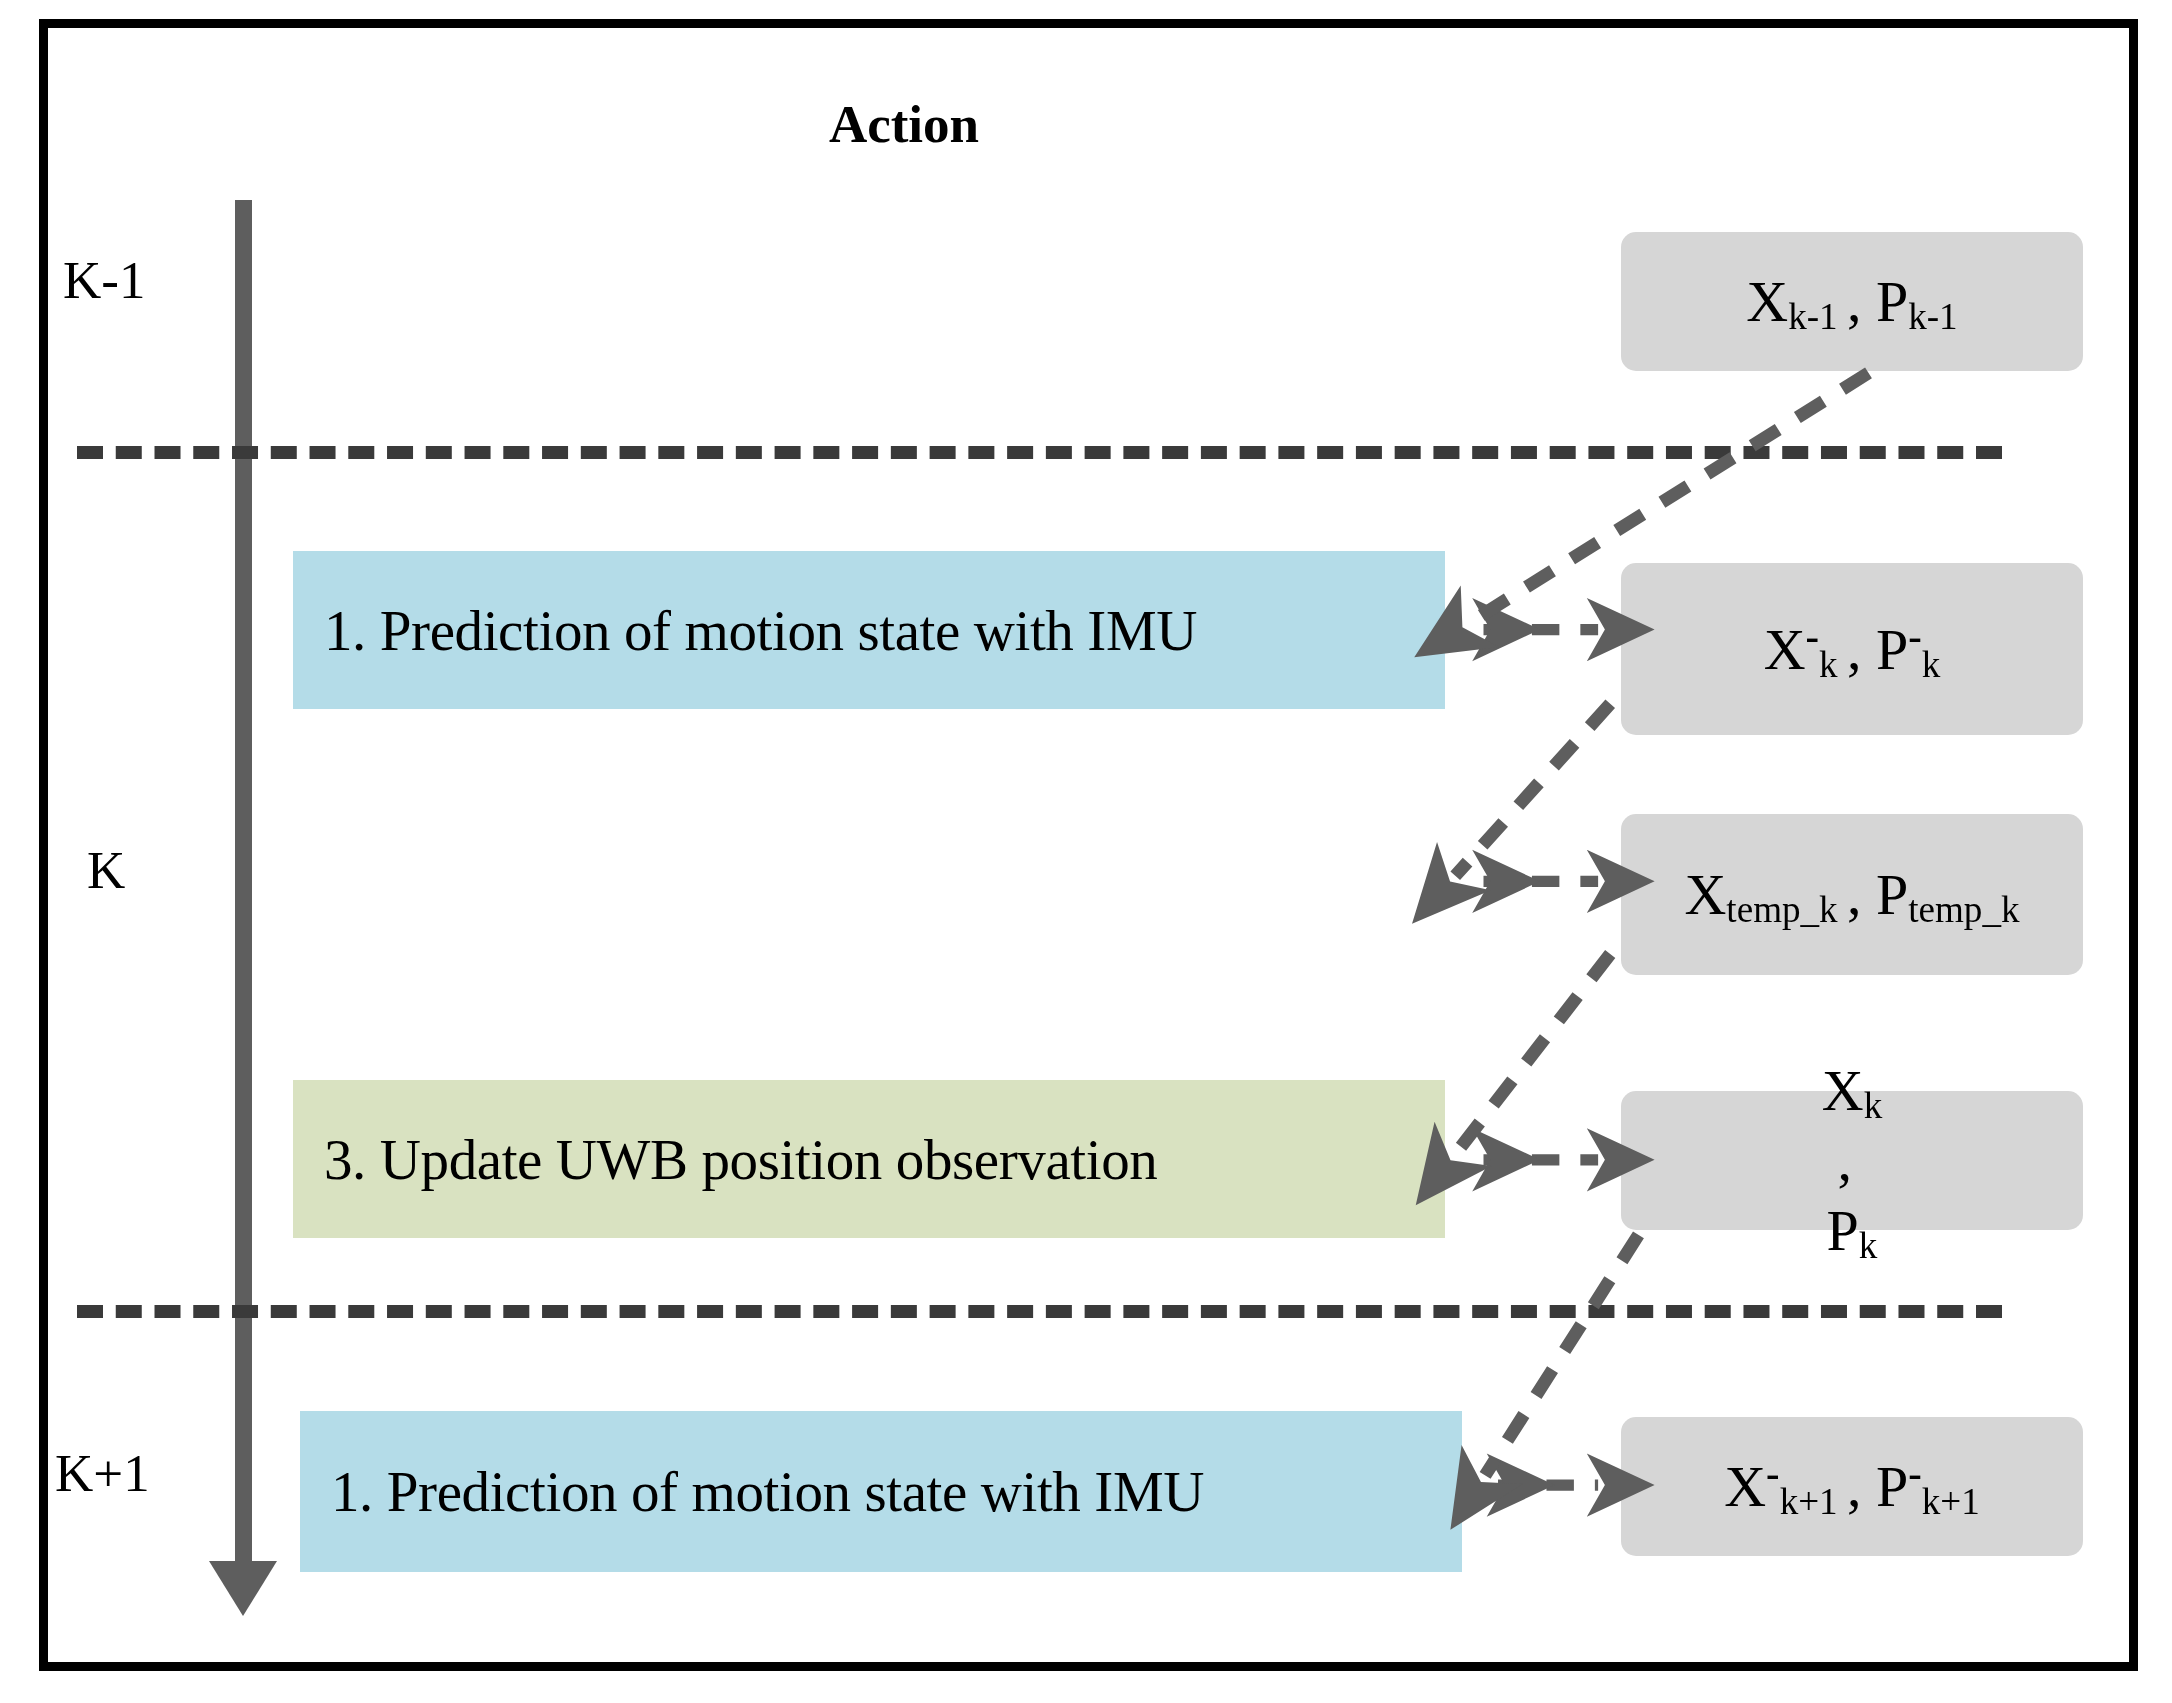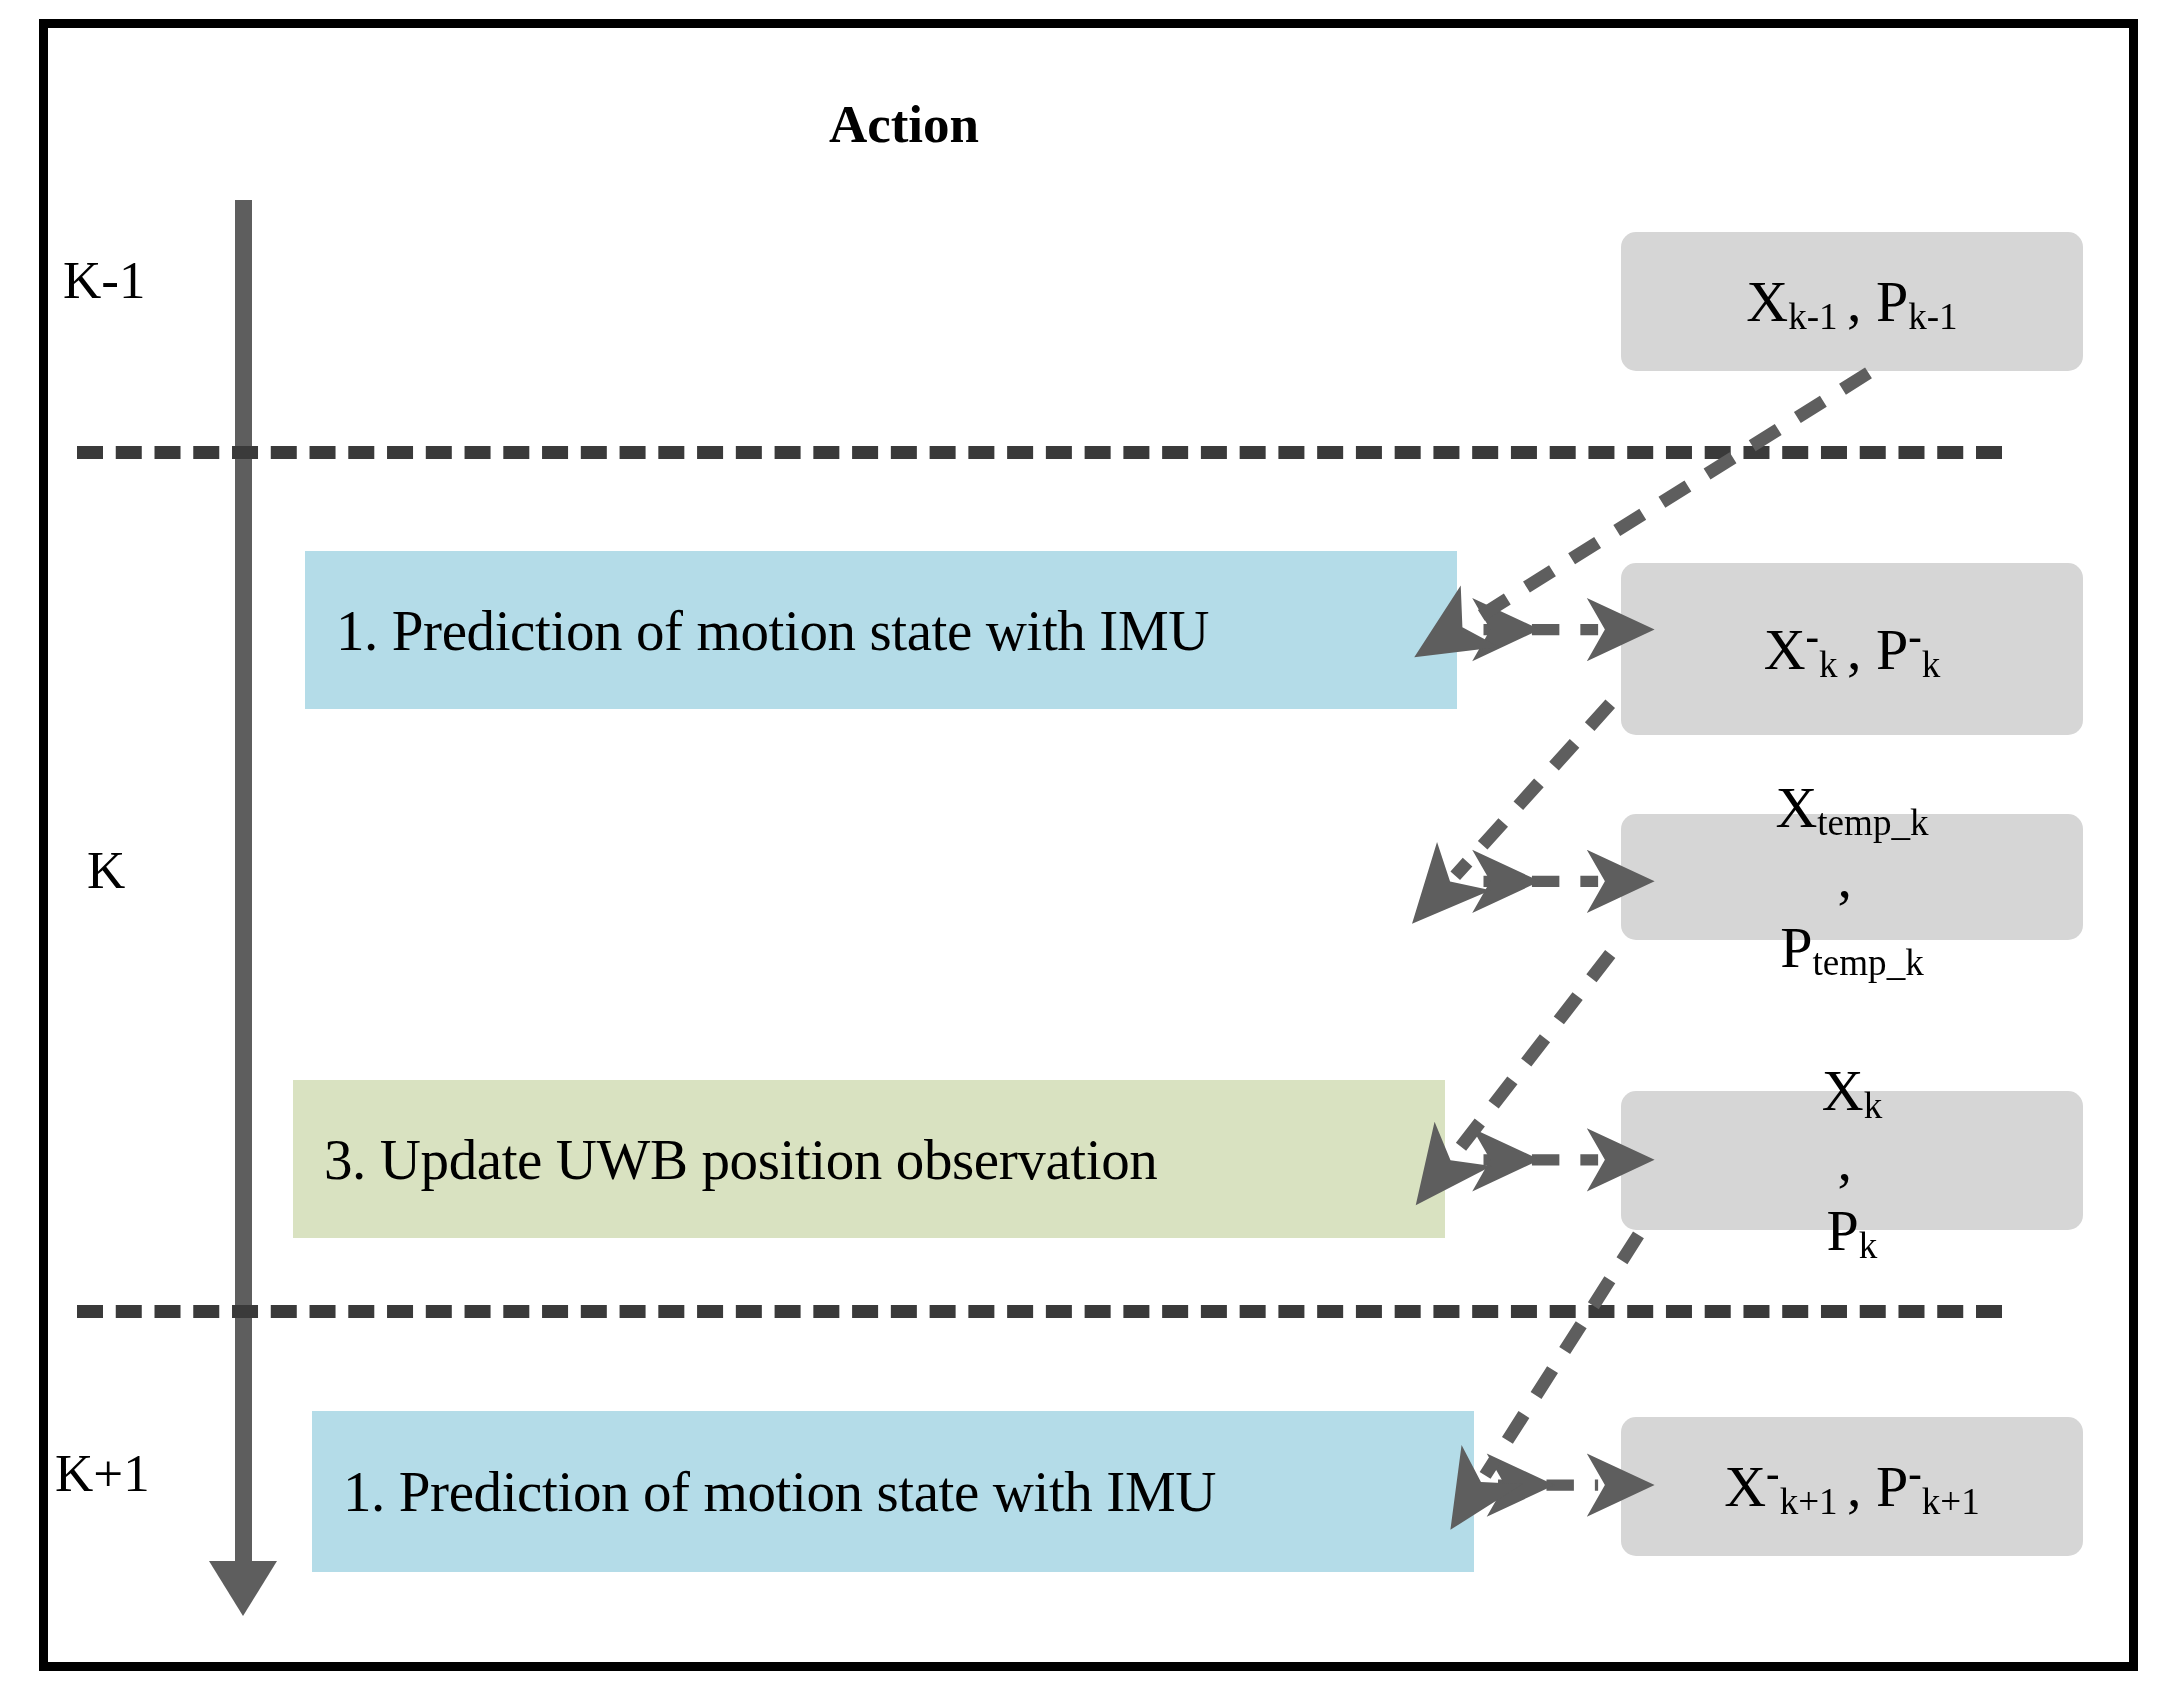--- a/index.html
+++ b/index.html
@@ -88,21 +88,21 @@
     position: absolute;
     display: flex;
     align-items: center;
     box-sizing: border-box;
     padding-left: 31px;
     font-size: 57px;
     color: #000000;
     letter-spacing: -0.4px;
     font-family: "Liberation Serif", "DejaVu Serif", serif;
   }
-  .action-blue  { background: #b4dce8; margin-left: 12px; }
+  .action-blue  { background: #b4dce8; }
   .action-green { background: #d9e2c1; }
 
   #action-1 { left: 293px; top: 551px;  width: 1152px; height: 158px; }
   #action-2 { left: 293px; top: 802px;  width: 1152px; height: 158px; }
   #action-3 { left: 293px; top: 1080px; width: 1152px; height: 158px; }
   #action-4 { left: 300px; top: 1411px; width: 1162px; height: 161px; }
 
   
   .status-box {
     position: absolute;
@@ -112,21 +112,21 @@
     background: #d6d6d6;
     box-sizing: border-box;
     font-size: 58px;
     color: #000000;
     font-family: "Liberation Serif", "DejaVu Serif", serif;
     white-space: nowrap;
     border-radius: 15px;
   }
   #status-0 { left: 1621px; top: 232px;  width: 462px; height: 139px; }
   #status-1 { left: 1621px; top: 563px;  width: 462px; height: 172px; }
-  #status-2 { left: 1621px; top: 814px; width: 462px; height: 126px; flex-direction: column; }
+  #status-2 { left: 1621px; top: 814px; width: 462px; height: 161px; }
   #status-3 { left: 1621px; top: 1091px; width: 462px; height: 139px; flex-direction: column; }
   #status-4 { left: 1621px; top: 1417px; width: 462px; height: 139px; }
 
   .status-box sub { font-size: 0.64em; vertical-align: -0.22em; }
   .status-box sup { font-size: 0.70em; vertical-align: 0.46em; font-weight: bold; }
   .comma-gap { display: inline-block; width: 0.16em; }
 
   
   #arrows {
     position: absolute;

